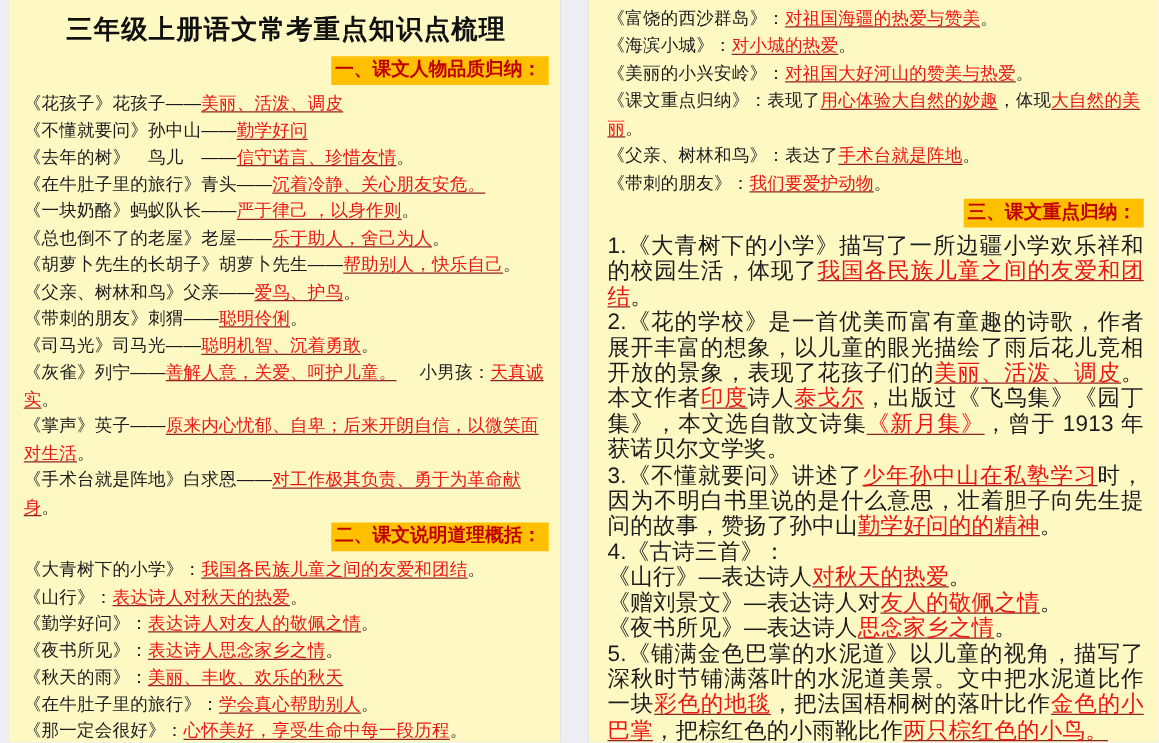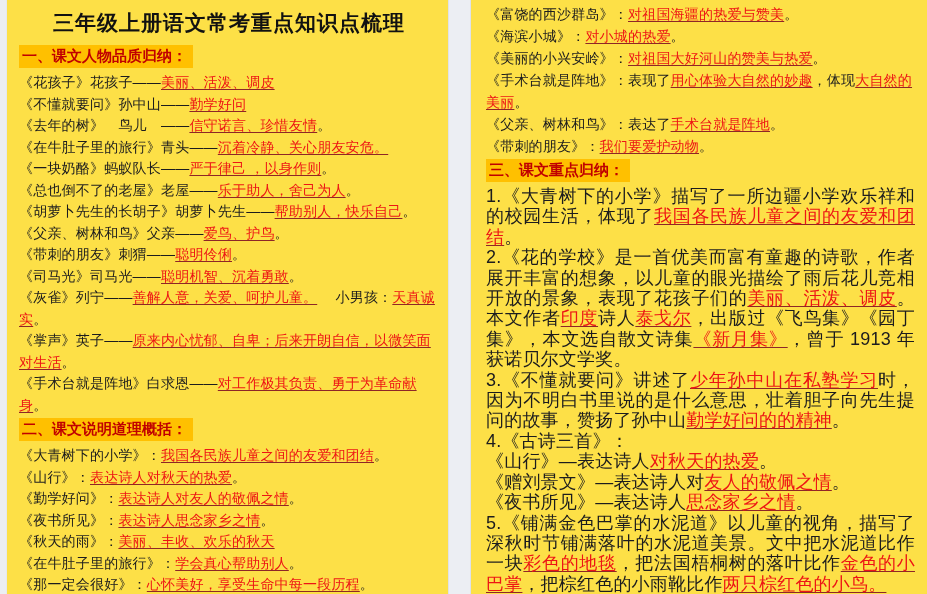--- a/index.html
+++ b/index.html
@@ -11,37 +11,37 @@
     --gap-bg:#ECEEF3;
   }
   html,body{margin:0;padding:0;}
   body{
     width:927px;height:594px;overflow:hidden;
     background:var(--gap-bg);
     font-family:"Liberation Sans","DejaVu Sans",sans-serif;
   }
   .viewer{display:flex;width:927px;height:594px;}
   .page{
-    background:#fde047;height:594px;overflow:hidden;box-sizing:border-box;
+    background:#fef9c3;height:594px;overflow:hidden;box-sizing:border-box;
   }
   .page-left{
     width:443px;margin-left:6px;
     border-left:1px solid #e6e9ee;border-right:1px solid #dfe2e8;
     padding:4px 9px 0 12px;
   }
   .page-gap{width:21px;height:594px;background:var(--gap-bg);}
   .page-right{
     flex:1;border-left:1px solid #dfe2e8;
     padding:3px 12px 0 15px;
   }
   .doc-title{
     font-size:21px;font-weight:700;color:#111;text-align:center;
     margin:5px 0 8px 0;letter-spacing:1px;
   }
-  .sec-row{margin:2px 0 4px 0;}
+  .sec-row{margin:2px 0 4px 0;text-align:right;}
   .sec-heading{
     display:inline-block;background:var(--hl);color:var(--head);
     font-weight:700;font-size:15px;line-height:20px;padding:1px 6px 2px 3px;
   }
   .line{
     font-size:14px;line-height:21.5px;color:var(--ink);
     white-space:pre-wrap;letter-spacing:0.2px;
   }
   .page-right .line{line-height:22px;}
   .para{
@@ -88,21 +88,21 @@
         <div class="line"><span class="blk">《在牛肚子里的旅行》：</span><span class="red">学会真心帮助别人</span><span class="blk">。</span></div>
         <div class="line"><span class="blk">《那一定会很好》：</span><span class="red">心怀美好，享受生命中每一段历程</span><span class="blk">。</span></div>
       </div>
   </div>
   <div class="page-gap"></div>
   <div class="page page-right">
     <div id="col-right">
         <div class="line"><span class="blk">《富饶的西沙群岛》：</span><span class="red">对祖国海疆的热爱与赞美</span><span class="blk">。</span></div>
         <div class="line"><span class="blk">《海滨小城》：</span><span class="red">对小城的热爱</span><span class="blk">。</span></div>
         <div class="line"><span class="blk">《美丽的小兴安岭》：</span><span class="red">对祖国大好河山的赞美与热爱</span><span class="blk">。</span></div>
-        <div class="line"><span class="blk">《手术台就是阵地》：表现了</span><span class="red">用心体验大自然的妙趣</span><span class="blk">，体现</span><span class="red">大自然的美丽</span><span class="blk">。</span></div>
+        <div class="line"><span class="blk">《课文重点归纳》：表现了</span><span class="red">用心体验大自然的妙趣</span><span class="blk">，体现</span><span class="red">大自然的美丽</span><span class="blk">。</span></div>
         <div class="line"><span class="blk">《父亲、树林和鸟》：表达了</span><span class="red">手术台就是阵地</span><span class="blk">。</span></div>
         <div class="line"><span class="blk">《带刺的朋友》：</span><span class="red">我们要爱护动物</span><span class="blk">。</span></div>
         <div class="sec-row"><span class="sec-heading">三、课文重点归纳：</span></div>
         <div class="para"><span class="blk">1.《大青树下的小学》描写了一所边疆小学欢乐祥和的校园生活，体现了</span><span class="red">我国各民族儿童之间的友爱和团结</span><span class="blk">。</span></div>
         <div class="para"><span class="blk">2.《花的学校》是一首优美而富有童趣的诗歌，作者展开丰富的想象，以儿童的眼光描绘了雨后花儿竞相开放的景象，表现了花孩子们的</span><span class="red">美丽、活泼、调皮</span><span class="blk">。本文作者</span><span class="red">印度</span><span class="blk">诗人</span><span class="red">泰戈尔</span><span class="blk">，出版过《飞鸟集》《园丁集》，本文选自散文诗集</span><span class="red">《新月集》</span><span class="blk">，曾于 1913 年获诺贝尔文学奖。</span></div>
         <div class="para"><span class="blk">3.《不懂就要问》讲述了</span><span class="red">少年孙中山在私塾学习</span><span class="blk">时，因为不明白书里说的是什么意思，壮着胆子向先生提问的故事，赞扬了孙中山</span><span class="red">勤学好问的的精神</span><span class="blk">。</span></div>
         <div class="para"><span class="blk">4.《古诗三首》：</span></div>
         <div class="para"><span class="blk">《山行》—表达诗人</span><span class="red">对秋天的热爱</span><span class="blk">。</span></div>
         <div class="para"><span class="blk">《赠刘景文》—表达诗人对</span><span class="red">友人的敬佩之情</span><span class="blk">。</span></div>
         <div class="para"><span class="blk">《夜书所见》—表达诗人</span><span class="red">思念家乡之情</span><span class="blk">。</span></div>

